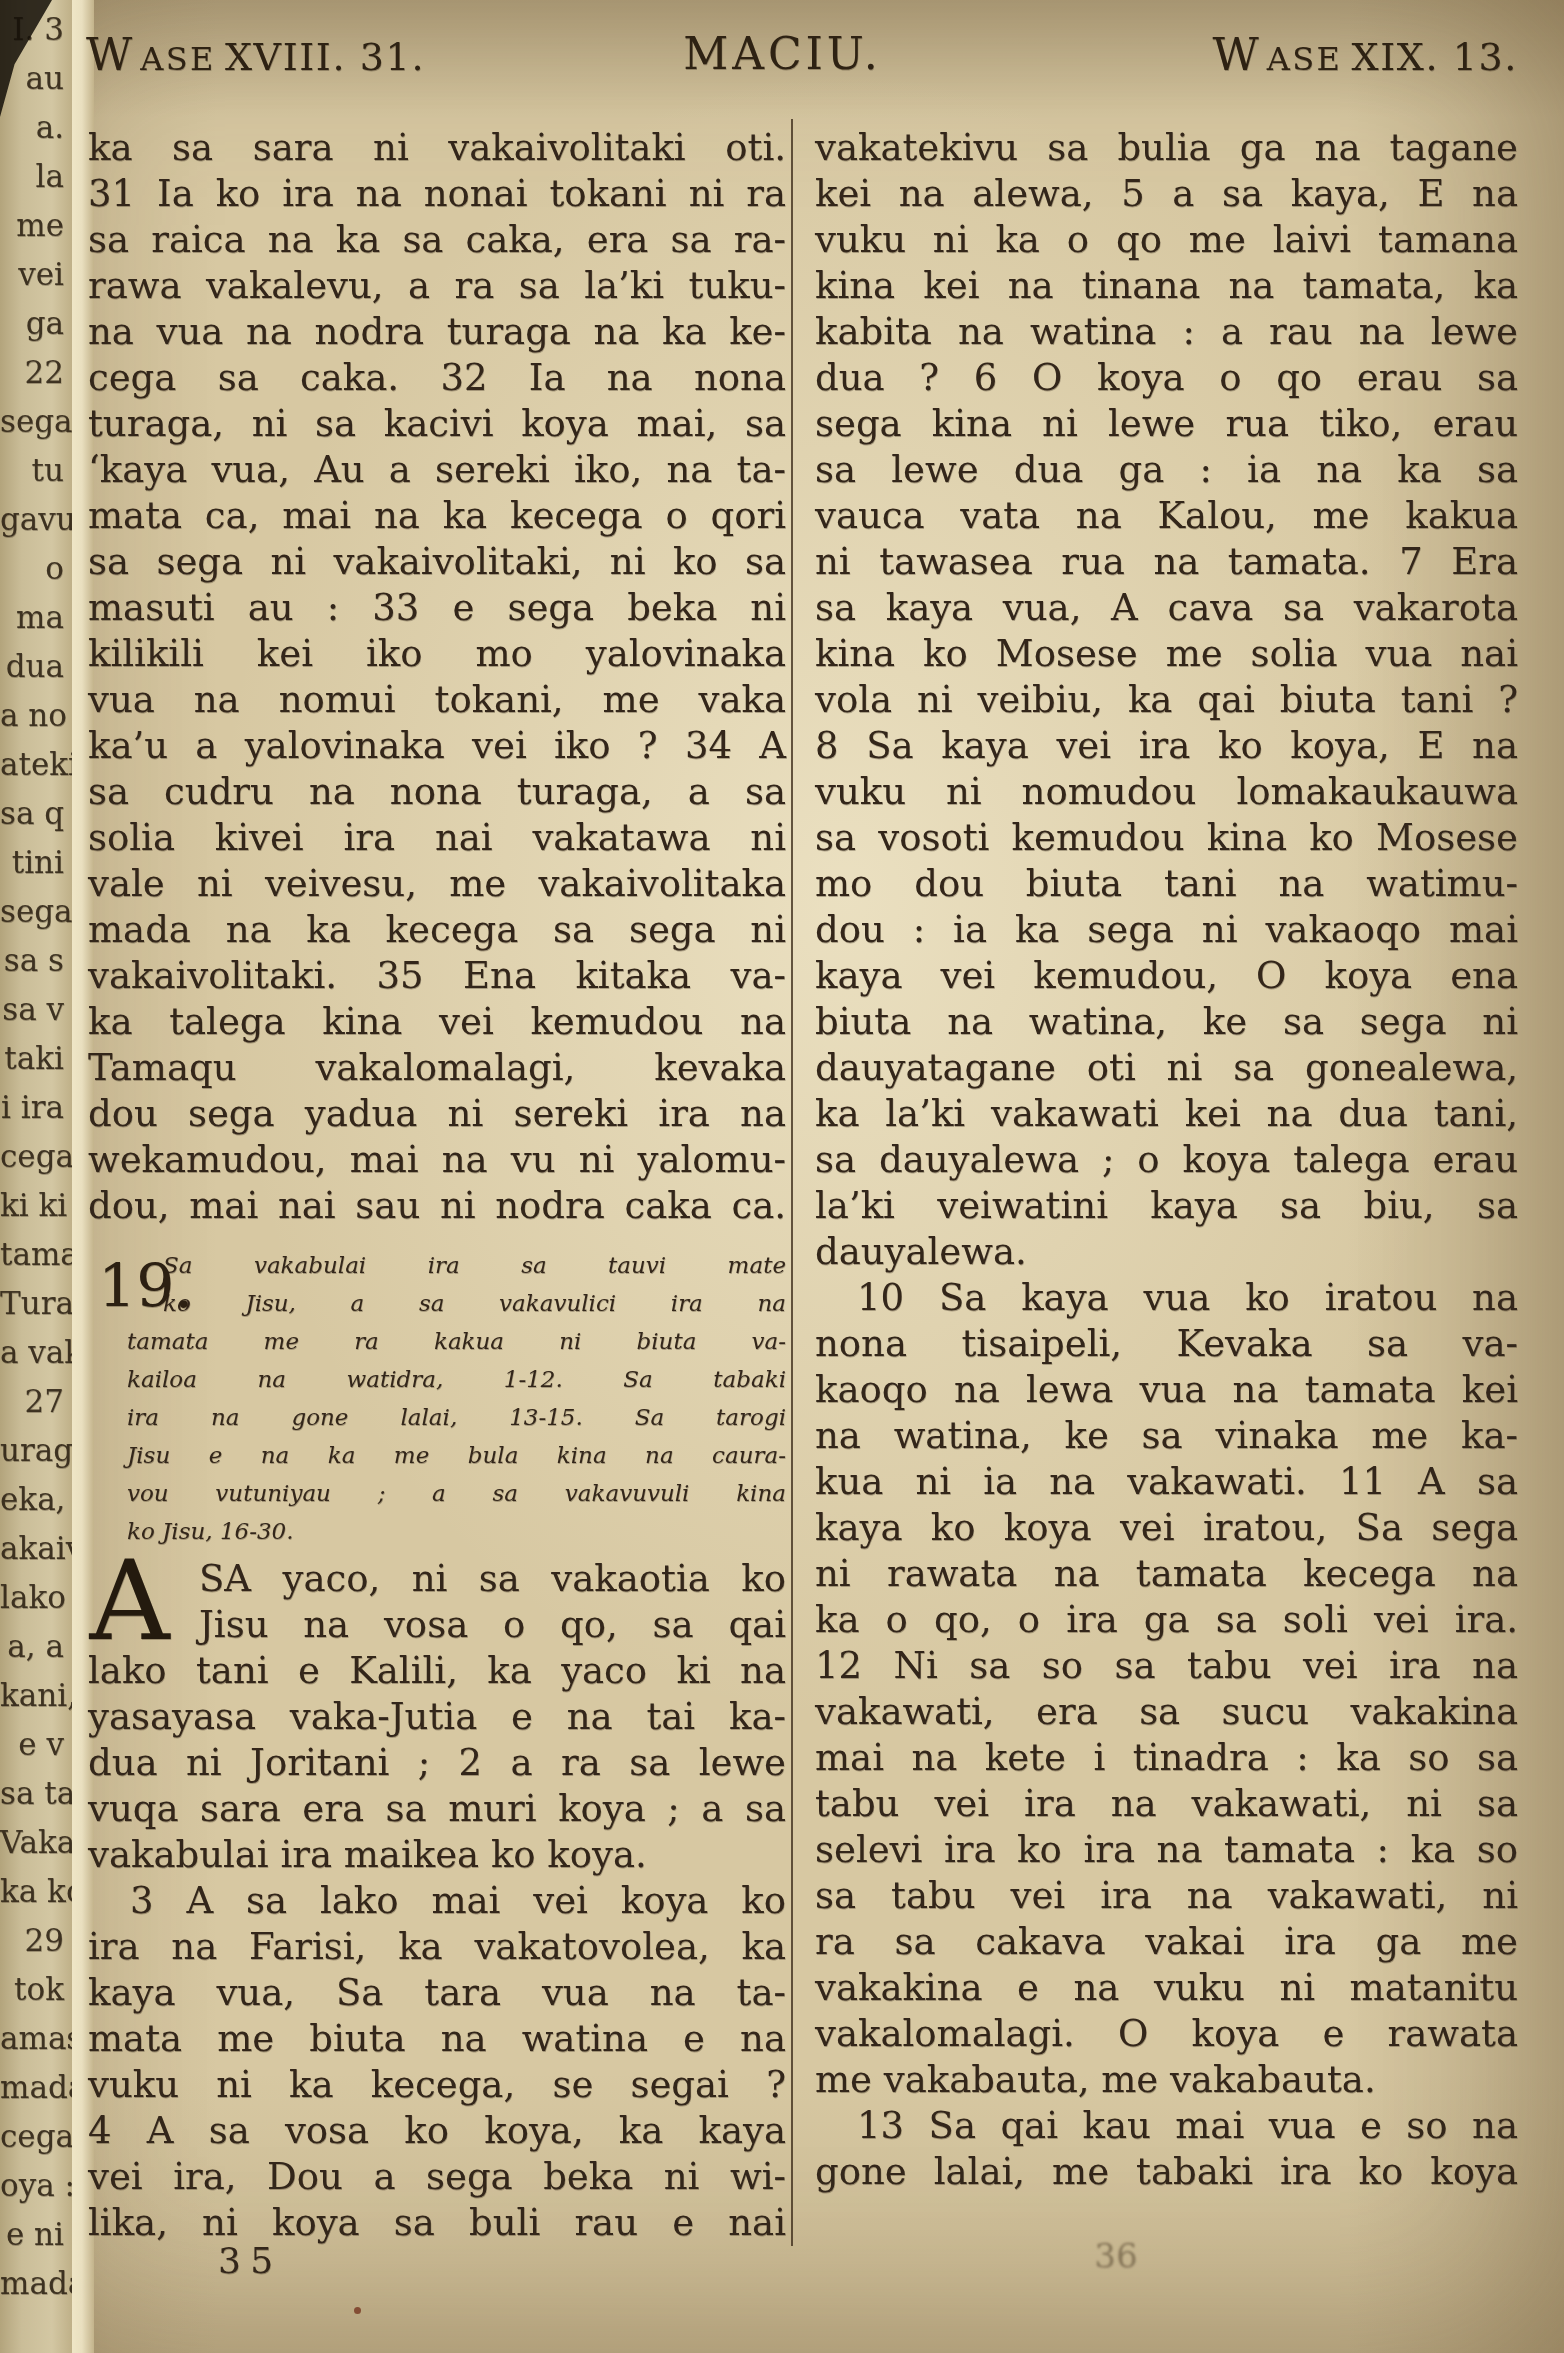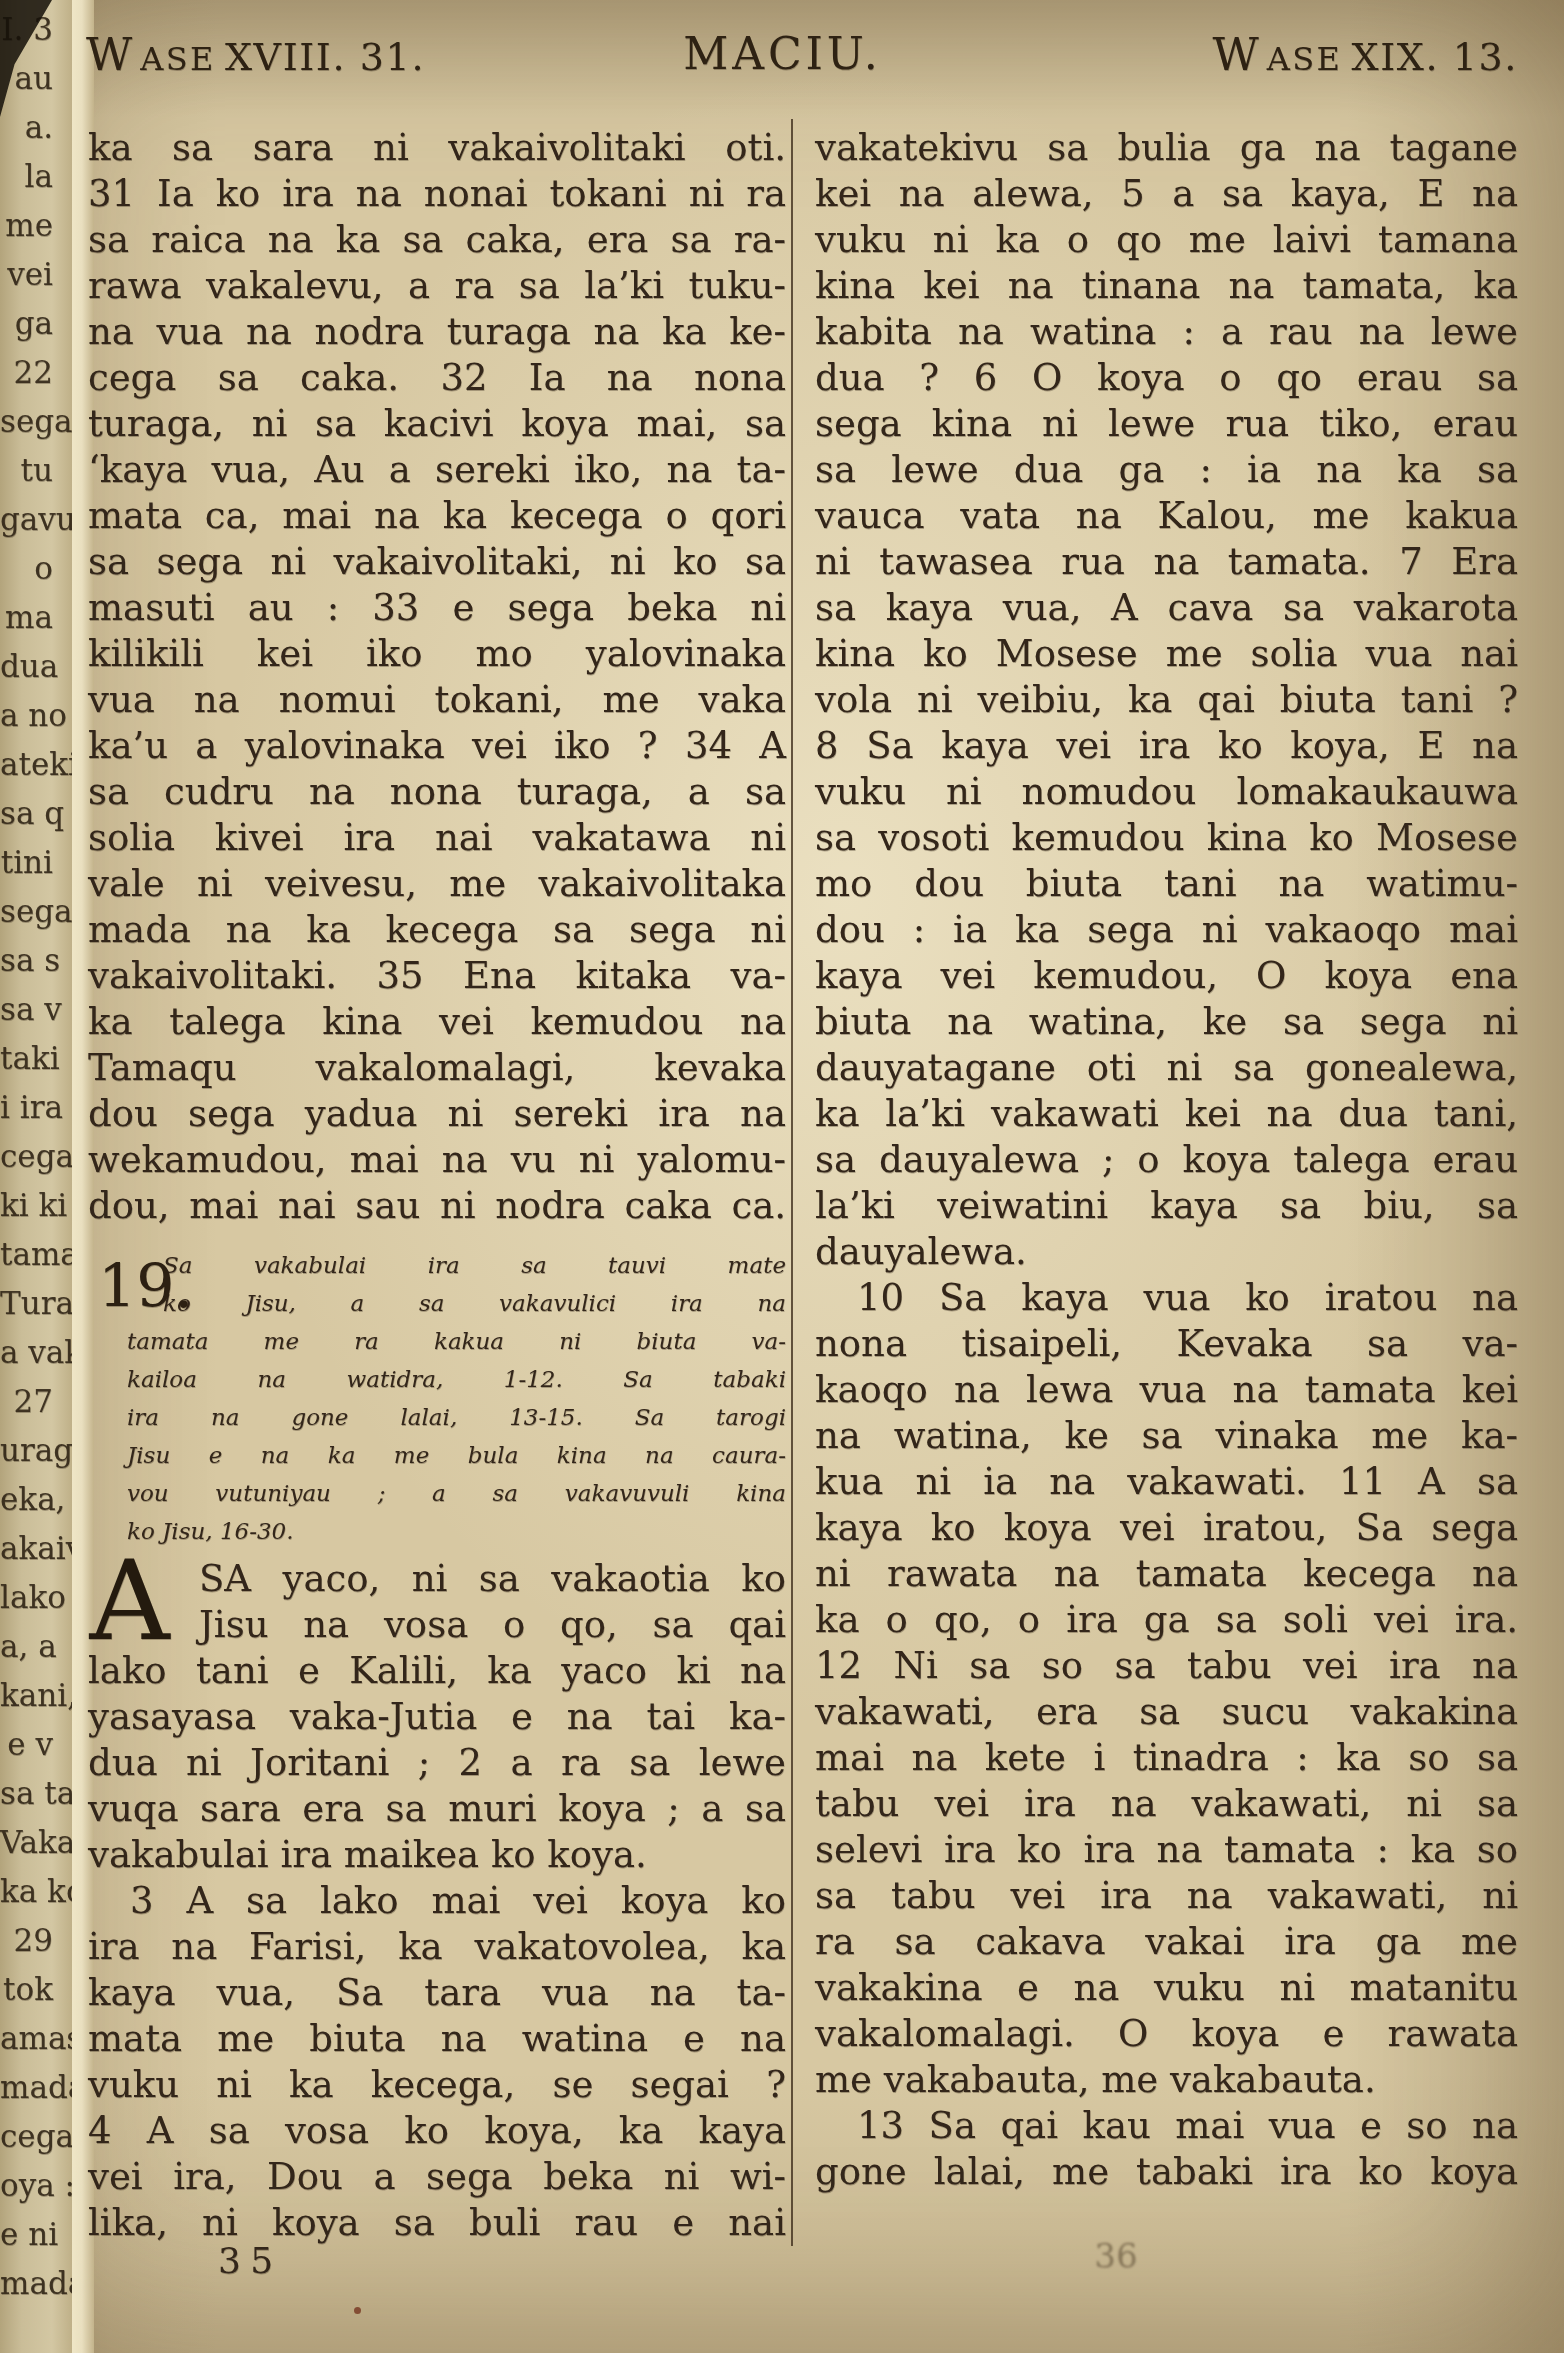--- a/index.html
+++ b/index.html
@@ -14,21 +14,21 @@
     font-family:"DejaVu Serif", serif;
     color:#33261a;
     text-shadow:0.5px 0.6px 0.5px rgba(40,26,12,.30);
   }
   
   .edge-strip{
     position:absolute;left:0;top:0;width:72px;height:2354px;overflow:hidden;
     background:linear-gradient(90deg,#b3a47c 0%,#cabd98 30%,#d3c7a3 72%,#bfb088 100%);
     padding-top:4.7px;box-sizing:border-box;
   }
-  .frag{font-size:31px;line-height:49px;height:49px;text-align:right;padding-right:19px;
+  .frag{font-size:31px;line-height:49px;height:49px;text-align:right;padding-right:8px;
     color:rgba(48,36,22,.88);white-space:nowrap;overflow:hidden;}
   .edge-highlight{position:absolute;left:72px;top:0;width:22px;height:2354px;
     background:linear-gradient(90deg,#efe6c6 0%,#e9dfbf 45%,#c3b38b 100%);}
   .corner-wedge{position:absolute;left:0;top:0;width:52px;height:117px;background:#140f08;
     clip-path:polygon(0 0,100% 0,28% 55%,0 100%);opacity:.85;}
   
   .hdr{position:absolute;top:28px;white-space:nowrap;color:#2e2213;}
   .hdr-left{left:86px;}
   .hdr-center{left:0;width:1565px;text-align:center;}
   .hdr-right{right:47px;}

